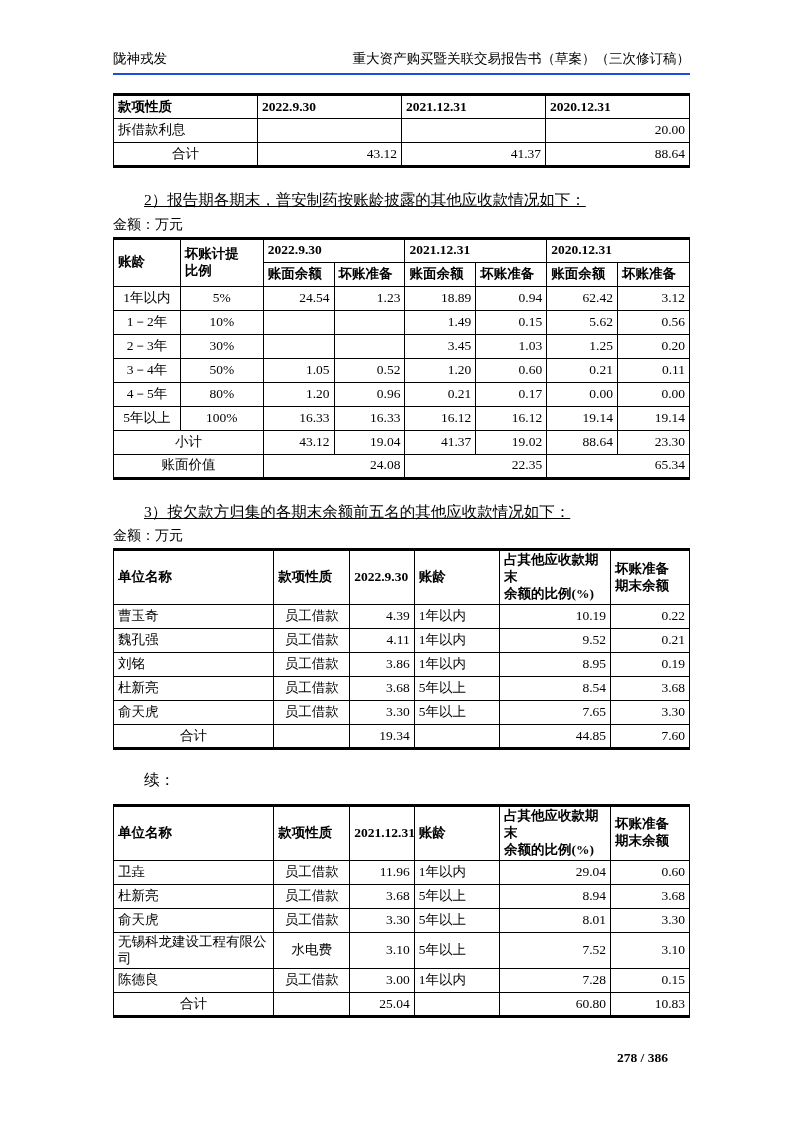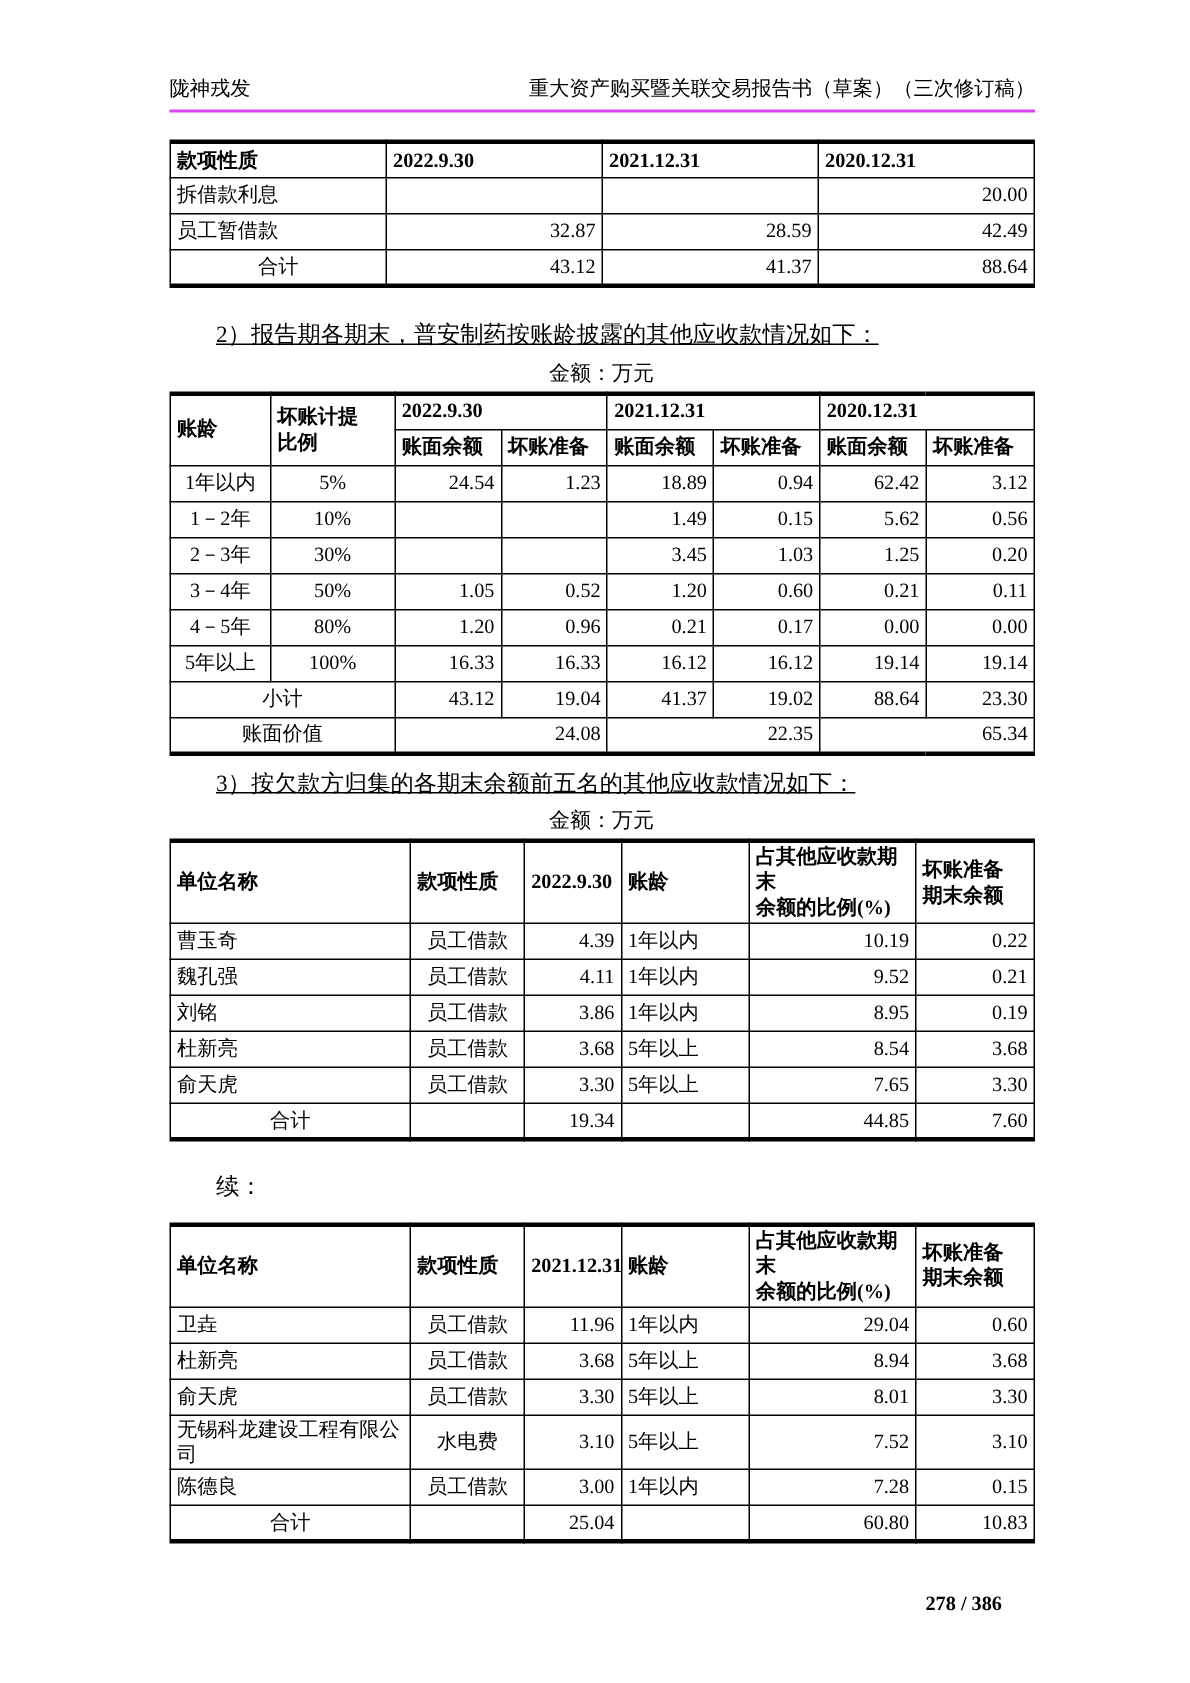--- a/index.html
+++ b/index.html
@@ -6,21 +6,21 @@
   html,body { background:#ffffff; }
   body {
     width:793px; height:1122px;
     font-family:"Liberation Serif","DejaVu Serif",serif;
     color:#000;
   }
   .page { width:793px; height:1122px; padding:50px 103px 0 113px; background:#fff; }
 
   .doc-header {
     display:flex; justify-content:space-between; align-items:flex-end;
-    border-bottom:2px solid #d946ef; padding-bottom:5px; font-size:13.5px;
+    border-bottom:2px solid #1d4ed8; padding-bottom:5px; font-size:13.5px;
   }
 
   .tbl {
     width:100%; border-collapse:collapse; table-layout:fixed;
     border-top:3px solid #000; border-bottom:3px solid #000;
   }
   .tbl td, .tbl th {
     border:1px solid #000; font-size:13.5px; font-weight:normal;
     height:24px; padding:1px 4px; line-height:1.25; vertical-align:middle;
     overflow:hidden;
@@ -30,22 +30,22 @@
   .ctr { text-align:center; }
   .lft { text-align:left; padding-left:13px; }
   .lft2 { text-align:left; padding-left:9px; }
   .b { font-weight:bold; }
   .prewrap { white-space:pre-line;margin-top:16px; }
   .h38 td, .h38 th { height:38px; }
 
   .t1 { margin-top:18px; }
   .para { font-size:15.5px; line-height:1.4; text-indent:2em;text-decoration:underline; }
   .para-2 { margin-top:21px; }
-  .para-3 { margin-top:8px; }
-  .unit { font-size:14px; text-align:center; margin:5px 1px 3px 0; }
+  .para-3 { margin-top:21px; }
+  .unit { font-size:14px; text-align:left; margin:5px 1px 3px 0; }
   .cont { font-size:15.5px; margin:20px 0 13px; text-indent:2em; }
   .footer { margin-top:32px; text-align:right; padding-right:22px; font-size:13.5px; font-weight:bold; }
 </style>
 </head>
 <body>
 
 <div class="page">
 
   <div class="doc-header">
     <span>陇神戎发</span>
@@ -64,26 +64,20 @@
       <th>款项性质</th>
       <th>2022.9.30</th>
       <th>2021.12.31</th>
       <th>2020.12.31</th>
     </tr>
     <tr>
       <td class="lft">拆借款利息</td>
       <td class="num"></td>
       <td class="num"></td>
       <td class="num">20.00</td>
-    </tr>
-    <tr>
-      <td class="lft">员工暂借款</td>
-      <td class="num">32.87</td>
-      <td class="num">28.59</td>
-      <td class="num">42.49</td>
     </tr>
     <tr>
       <td class="ctr b">合计</td>
       <td class="num b">43.12</td>
       <td class="num b">41.37</td>
       <td class="num b">88.64</td>
     </tr>
   </tbody>
     </table>
 

